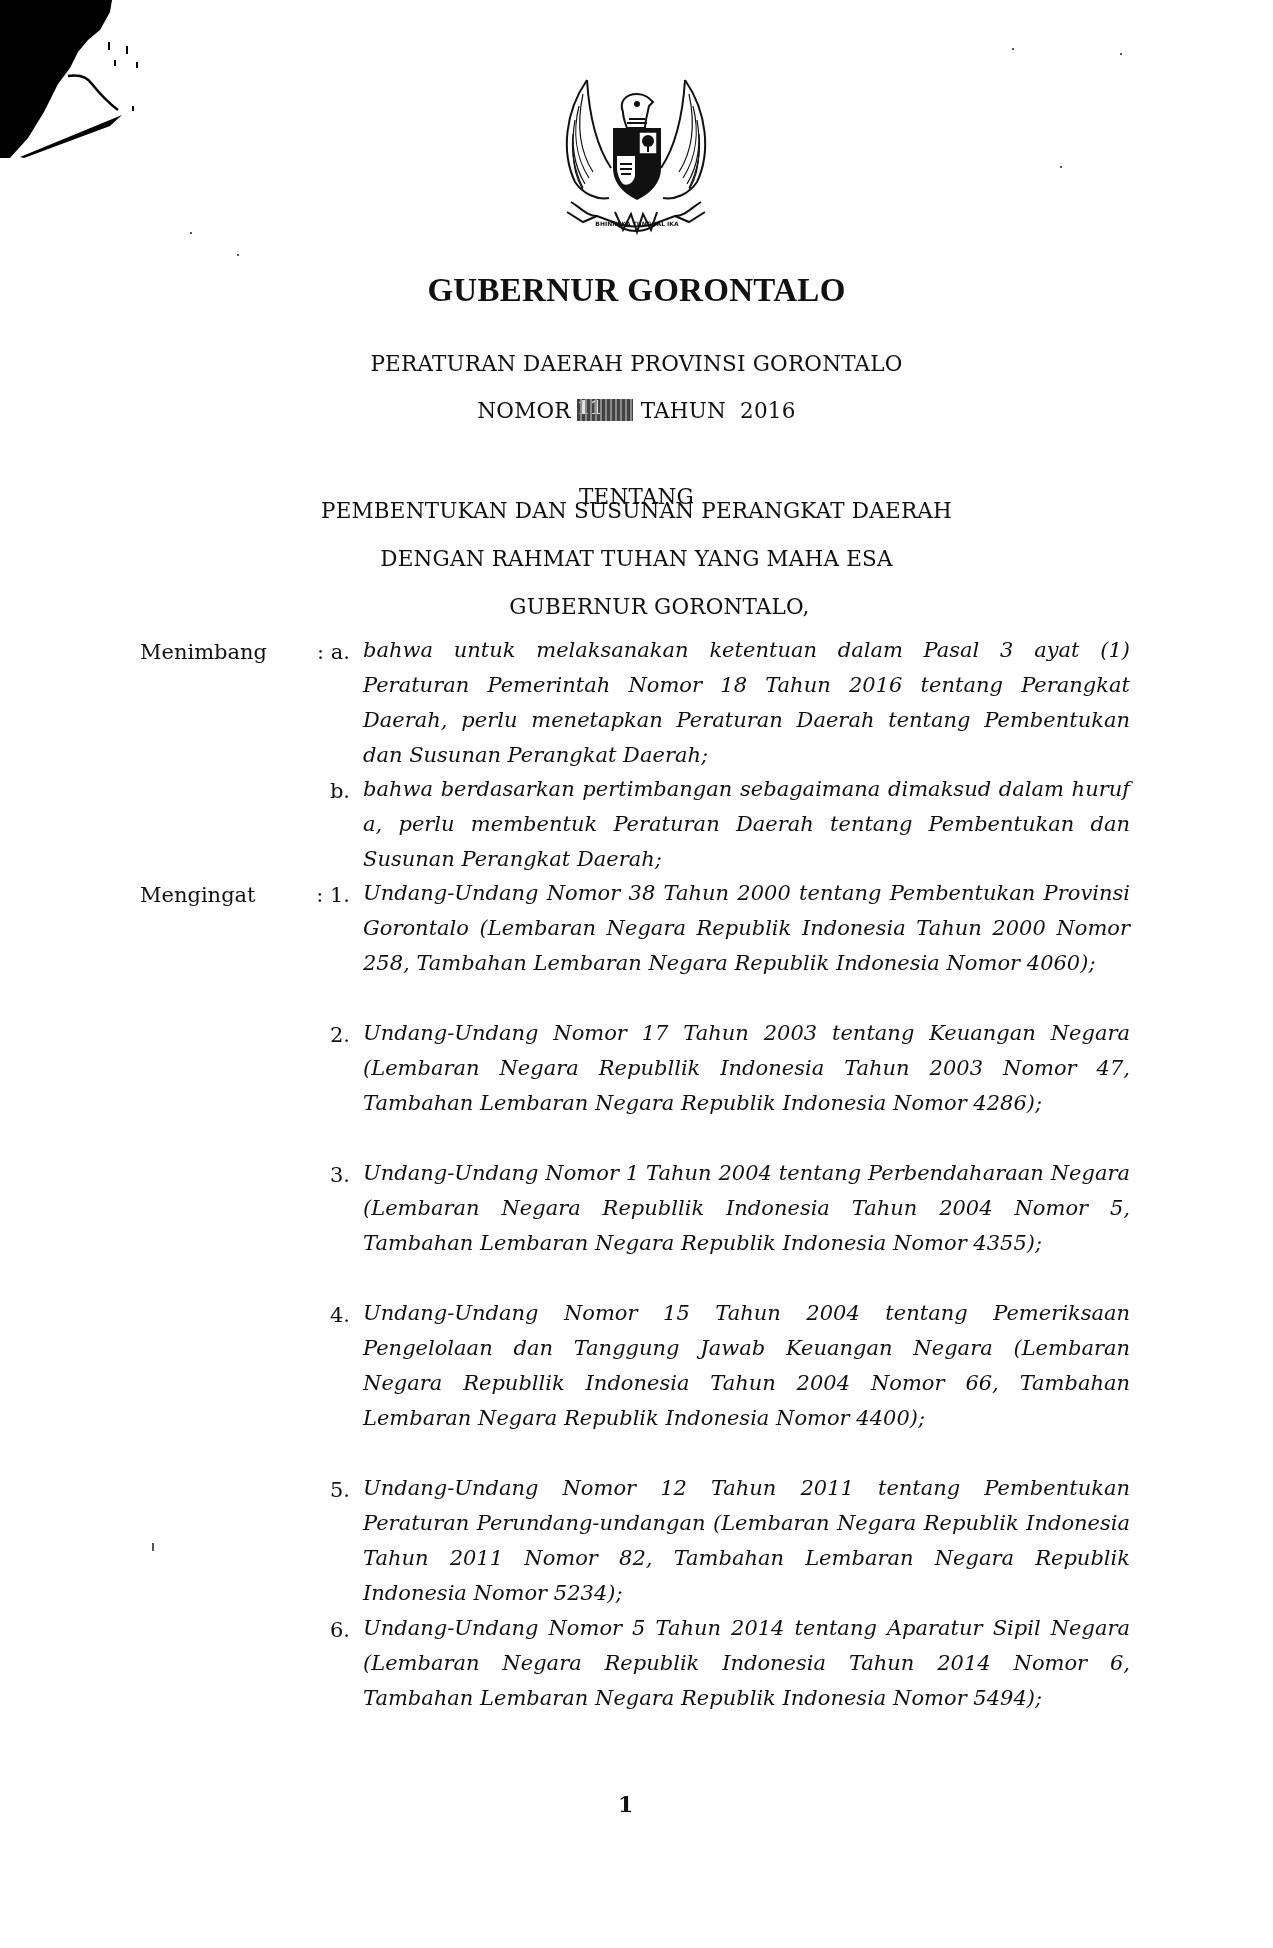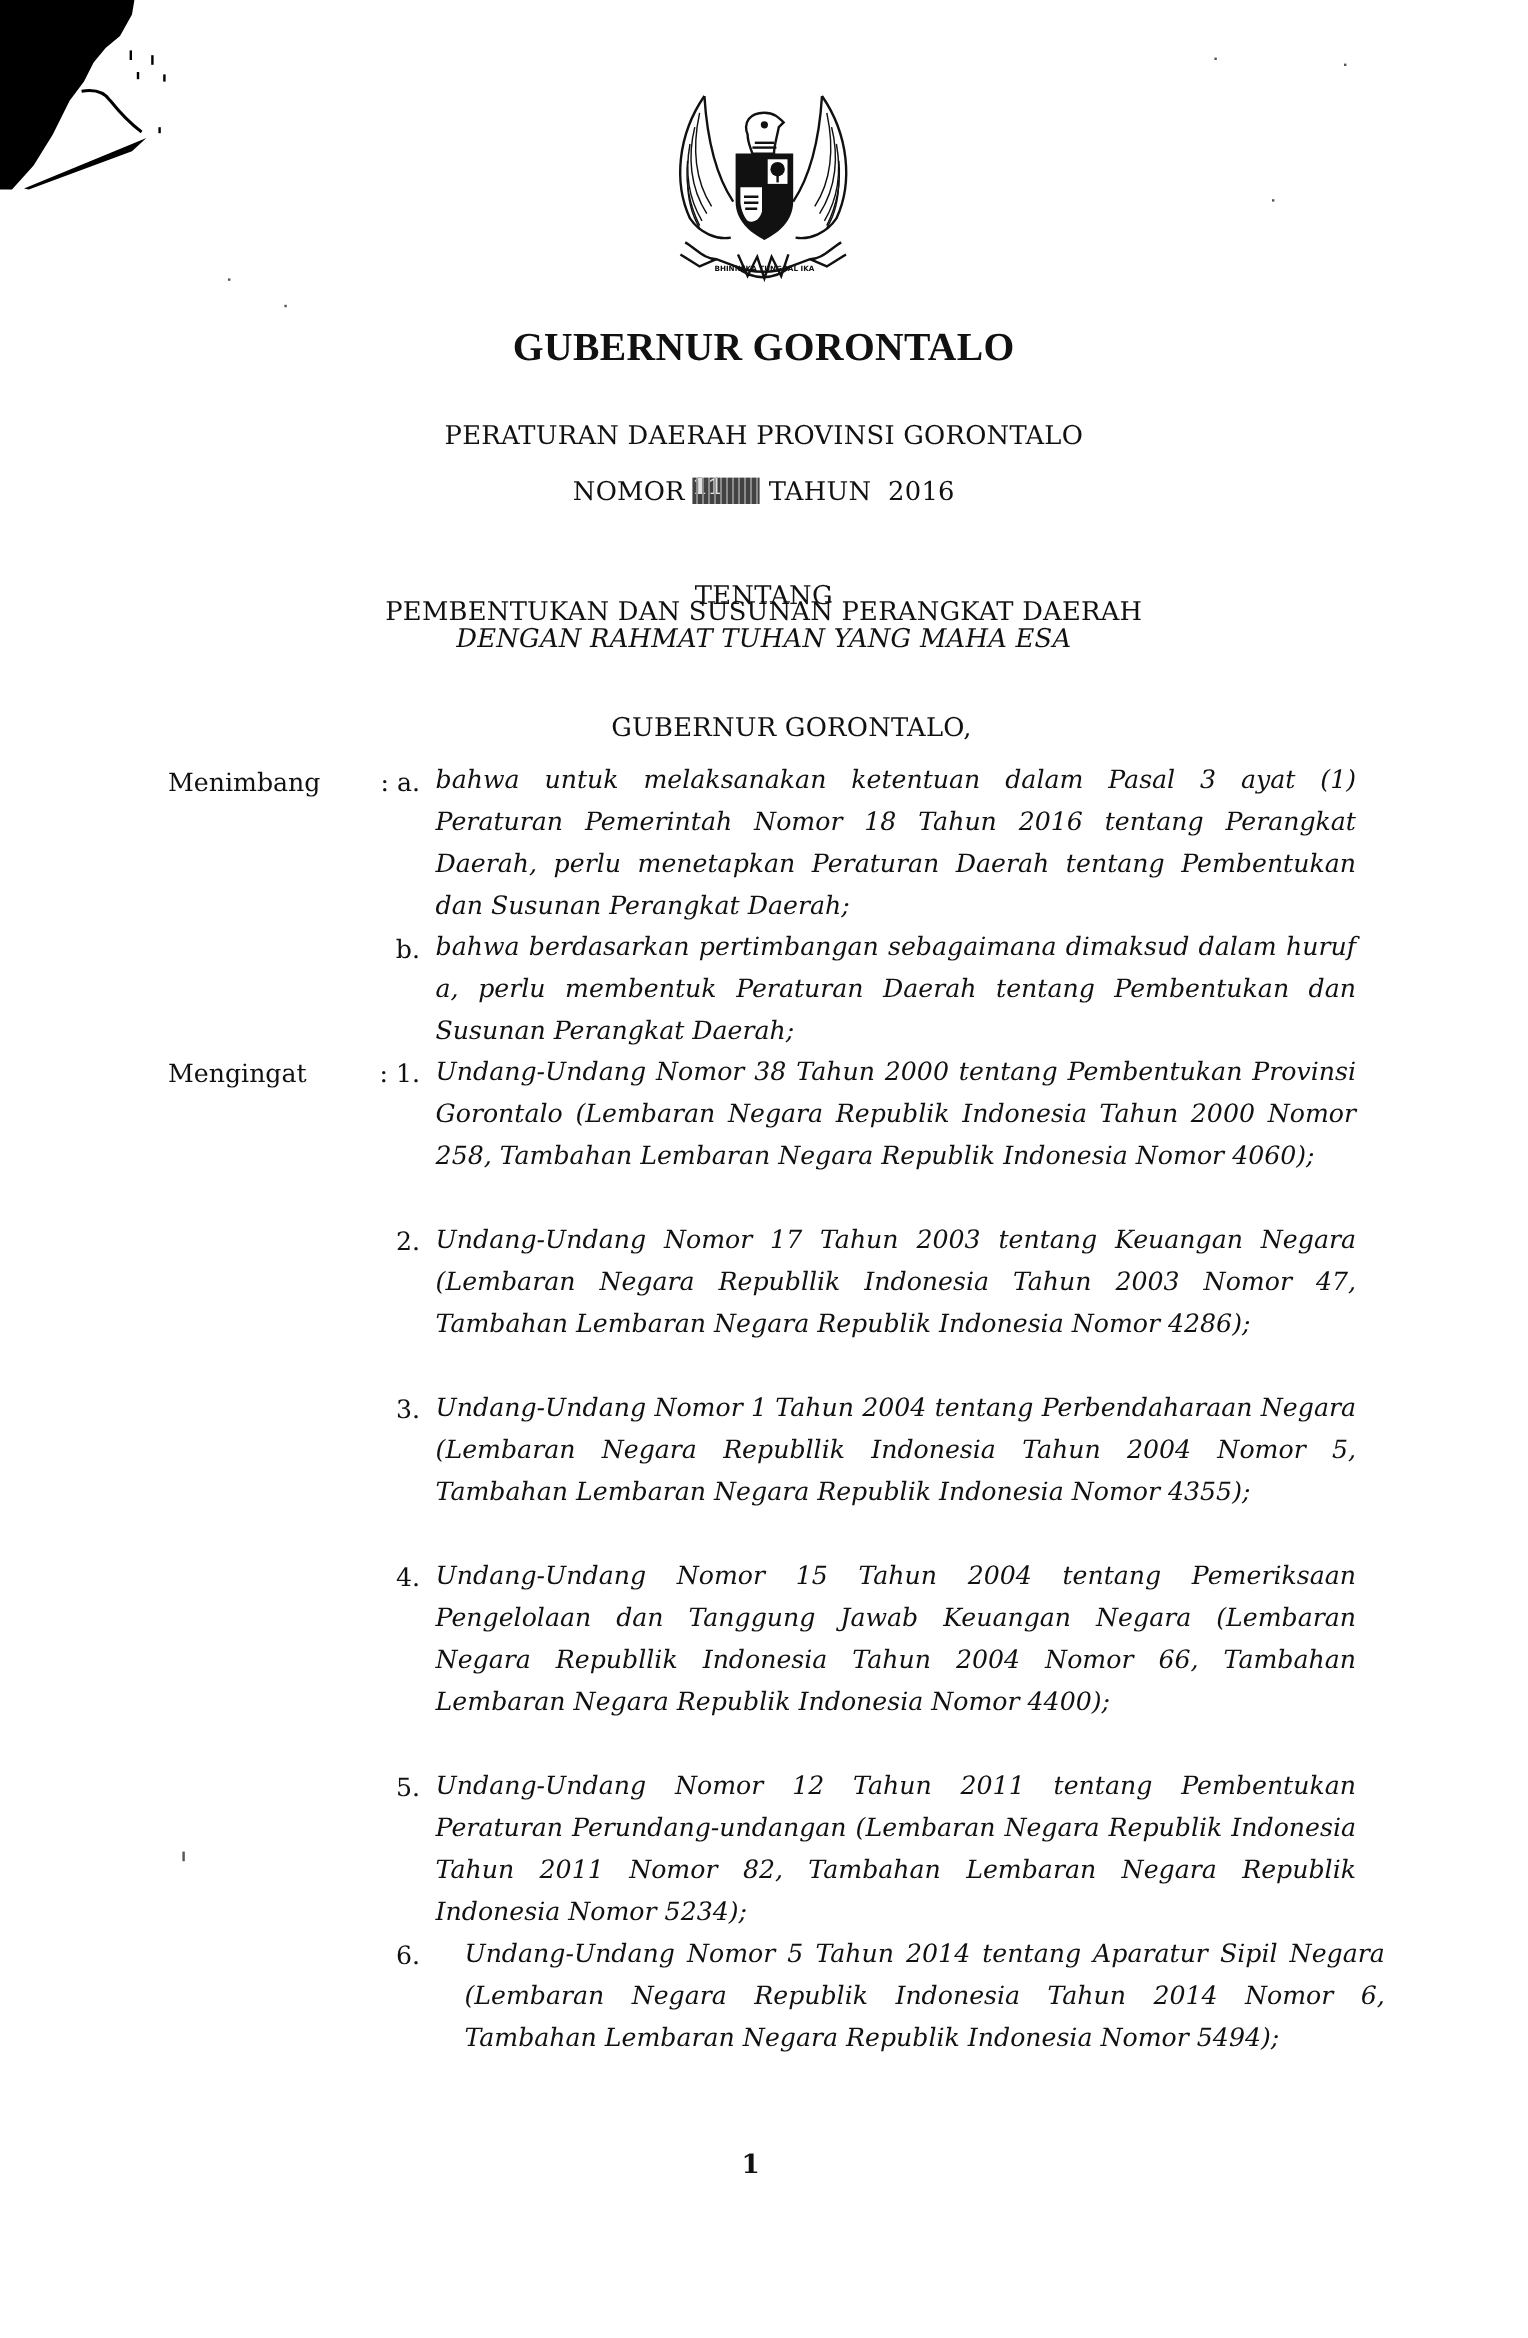--- a/index.html
+++ b/index.html
@@ -7,21 +7,21 @@
          font-family: "DejaVu Serif", "Liberation Serif", serif; }
   .scan-corner { position: absolute; left: 0; top: 0; width: 140px; height: 170px; }
   .emblem { position: absolute; left: 553px; top: 72px; width: 166px; height: 176px; }
   .center-line { position: absolute; left: 0; width: 1273px; text-align: center; white-space: nowrap; }
   .title { top: 272px; font-family: "Liberation Serif", "DejaVu Serif", serif; font-weight: bold; font-size: 33px; letter-spacing: 0.3px; }
   .head { font-size: 21.5px; letter-spacing: 0.2px; }
   .h1 { top: 351px; }
   .h2 { top: 398px; }
   .h3 { top: 444px; margin-top: 40px; }
   .h4 { top: 498px; }
-  .h5 { top: 520px; font-style: italic; }
+  .h5 { top: 546px; }
   .h6 { top: 594px; margin-left: 23px; }
   .nomor-stamp { display: inline-block; width: 26px; height: 22px; margin: 0 8px 0 6px; vertical-align: -3px;
                  background: repeating-linear-gradient(90deg, #222 0 3px, #777 3px 5px); opacity: 0.85; position: relative; padding-left: 30px; }
   .nomor-stamp span { position: absolute; left: 0; top: -2px; width: 26px; text-align: center; color: #fff; font-size: 18px; font-weight: bold; mix-blend-mode: difference; }
   .section-label { position: absolute; left: 140px; font-size: 21px; }
   .marker { position: absolute; font-size: 21px; text-align: right; width: 52px; }
   .para { position: absolute; left: 363px; width: 767px; font-size: 21px; line-height: 35px; text-align: justify; font-style: italic; }
   .page-num { position: absolute; left: 618px; top: 1791px; font-size: 22px; font-weight: bold; }
   .speck { position: absolute; background: #555; width: 2px; height: 2px; }
 </style>
@@ -112,21 +112,21 @@
 <div class="marker" style="left:298px; top:1163px;">3.</div>
 <div class="para" style="top:1156px;">Undang-Undang Nomor 1 Tahun 2004 tentang Perbendaharaan Negara (Lembaran Negara Republlik Indonesia Tahun 2004 Nomor 5, Tambahan Lembaran Negara Republik Indonesia Nomor 4355);</div>
 
 <div class="marker" style="left:298px; top:1303px;">4.</div>
 <div class="para" style="top:1296px;">Undang-Undang Nomor 15 Tahun 2004 tentang Pemeriksaan Pengelolaan dan Tanggung Jawab Keuangan Negara (Lembaran Negara Republlik Indonesia Tahun 2004 Nomor 66, Tambahan Lembaran Negara Republik Indonesia Nomor 4400);</div>
 
 <div class="marker" style="left:298px; top:1478px;">5.</div>
 <div class="para" style="top:1471px;">Undang-Undang Nomor 12 Tahun 2011 tentang Pembentukan Peraturan Perundang-undangan (Lembaran Negara Republik Indonesia Tahun 2011 Nomor 82, Tambahan Lembaran Negara Republik Indonesia Nomor 5234);</div>
 
 <div class="marker" style="left:298px; top:1618px;">6.</div>
-<div class="para" style="top:1611px;margin-left:24px;">Undang-Undang Nomor 5 Tahun 2014 tentang Aparatur Sipil Negara (Lembaran Negara Republik Indonesia Tahun 2014 Nomor 6, Tambahan Lembaran Negara Republik Indonesia Nomor 5494);</div>
+<div class="para" style="top:1611px;">Undang-Undang Nomor 5 Tahun 2014 tentang Aparatur Sipil Negara (Lembaran Negara Republik Indonesia Tahun 2014 Nomor 6, Tambahan Lembaran Negara Republik Indonesia Nomor 5494);</div>
 
 <div class="page-num">1</div>
 
 <div class="speck" style="left:190px; top:232px;"></div>
 <div class="speck" style="left:237px; top:254px;"></div>
 <div class="speck" style="left:1012px; top:48px;"></div>
 <div class="speck" style="left:1120px; top:53px;"></div>
 <div class="speck" style="left:1060px; top:166px;"></div>
 <div class="speck" style="left:152px; top:1543px; height:8px;"></div>
 

